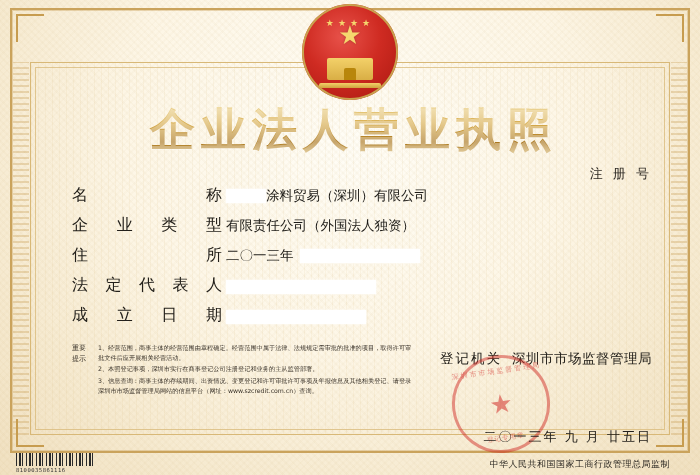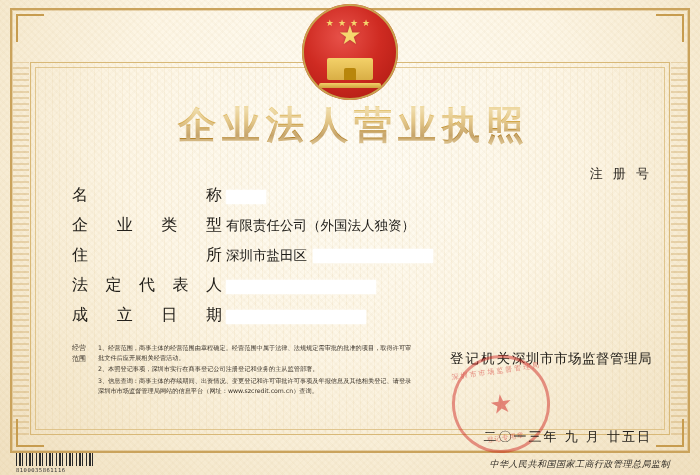--- a/index.html
+++ b/index.html
@@ -126,21 +126,21 @@
     border-radius: 2px;
   }
 
   .title {
     position: absolute;
     top: 100px;
     left: 0; right: 0;
     text-align: center;
     font-family: "DejaVu Serif", serif;
     font-weight: bold;
-    font-size: 38px;
+    font-size: 45px;
     letter-spacing: 6px;
     color: #b98b2e;
     background: linear-gradient(180deg, #f3e0a4 0%, #d7ac4d 40%, #a9751c 70%, #e7cd87 100%);
     -webkit-background-clip: text;
     background-clip: text;
     -webkit-text-fill-color: transparent;
     text-shadow: 0 1px 0 rgba(255,255,255,0.35);
     padding-left: 8px;
   }
 
@@ -230,20 +230,21 @@
     color: #3a332a;
   }
   .notice-body div { margin-bottom: 1px; }
 
   .authority {
     position: absolute;
     right: 48px;
     top: 350px;
     display: flex;
     align-items: center;
+    gap: 10px;
     font-family: "DejaVu Sans", sans-serif;
   }
   .authority-label {
     font-size: 13.5px;
     color: #23201b;
     letter-spacing: 2px;
   }
   .authority-value {
     font-size: 13.5px;
     color: #23201b;
@@ -297,21 +298,20 @@
   }
 
   .footer {
     position: absolute;
     right: 30px;
     bottom: 4px;
     font-family: "DejaVu Sans", sans-serif;
     font-size: 9px;
     color: #2f2b25;
     letter-spacing: 0.5px;
-    font-style: italic;
   }
   .barcode {
     position: absolute;
     left: 16px;
     bottom: 2px;
     display: flex;
     flex-direction: column;
     align-items: flex-start;
     gap: 1px;
   }
@@ -367,41 +367,41 @@
   </div>
 
   <div class="fields">
 
     <div class="field-row">
       <div class="field-label">
         <span>名</span>
         <span>称</span>
       </div>
       <div class="field-value">
-        <span class="redact r1"></span>
+        <span class="redact r1"></span><span>涂料贸易（深圳）有限公司</span>
       </div>
     </div>
 
     <div class="field-row">
       <div class="field-label">
         <span>企</span>
         <span>业</span>
         <span>类</span>
         <span>型</span>
       </div>
       <div class="field-value">有限责任公司（外国法人独资）</div>
     </div>
 
     <div class="field-row">
       <div class="field-label">
         <span>住</span>
         <span>所</span>
       </div>
       <div class="field-value">
-        <span>深圳市盐田区</span><span class="redact r2"></span>
+        <span>二〇一三年</span><span class="redact r2"></span>
       </div>
     </div>
 
     <div class="field-row">
       <div class="field-label">
         <span>法</span>
         <span>定</span>
         <span>代</span>
         <span>表</span>
         <span>人</span>
@@ -419,21 +419,21 @@
         <span>期</span>
       </div>
       <div class="field-value">
         <span class="redact r4"></span>
       </div>
     </div>
 
   </div>
 
   <div class="notice">
-    <div class="notice-title">经营范围</div>
+    <div class="notice-title">重要提示</div>
     <div class="notice-body">
       <div>1、经营范围，商事主体的经营范围由章程确定。经营范围中属于法律、法规规定需审批的批准的项目，取得许可审批文件后应开展相关经营活动。</div>
       <div>2、本照登记事项，深圳市实行在商事登记公司注册登记和业务的主从监管部署。</div>
       <div>3、信息查询：商事主体的存续期间、出资情况、变更登记和许可审批许可事项及年报信息及其他相关登记、请登录深圳市市场监督管理局网站的信息平台（网址：www.szcredit.com.cn）查询。</div>
     </div>
   </div>
 
   <div class="authority">
     <div class="authority-label">登记机关</div>
     <div class="authority-value">深圳市市场监督管理局</div>

